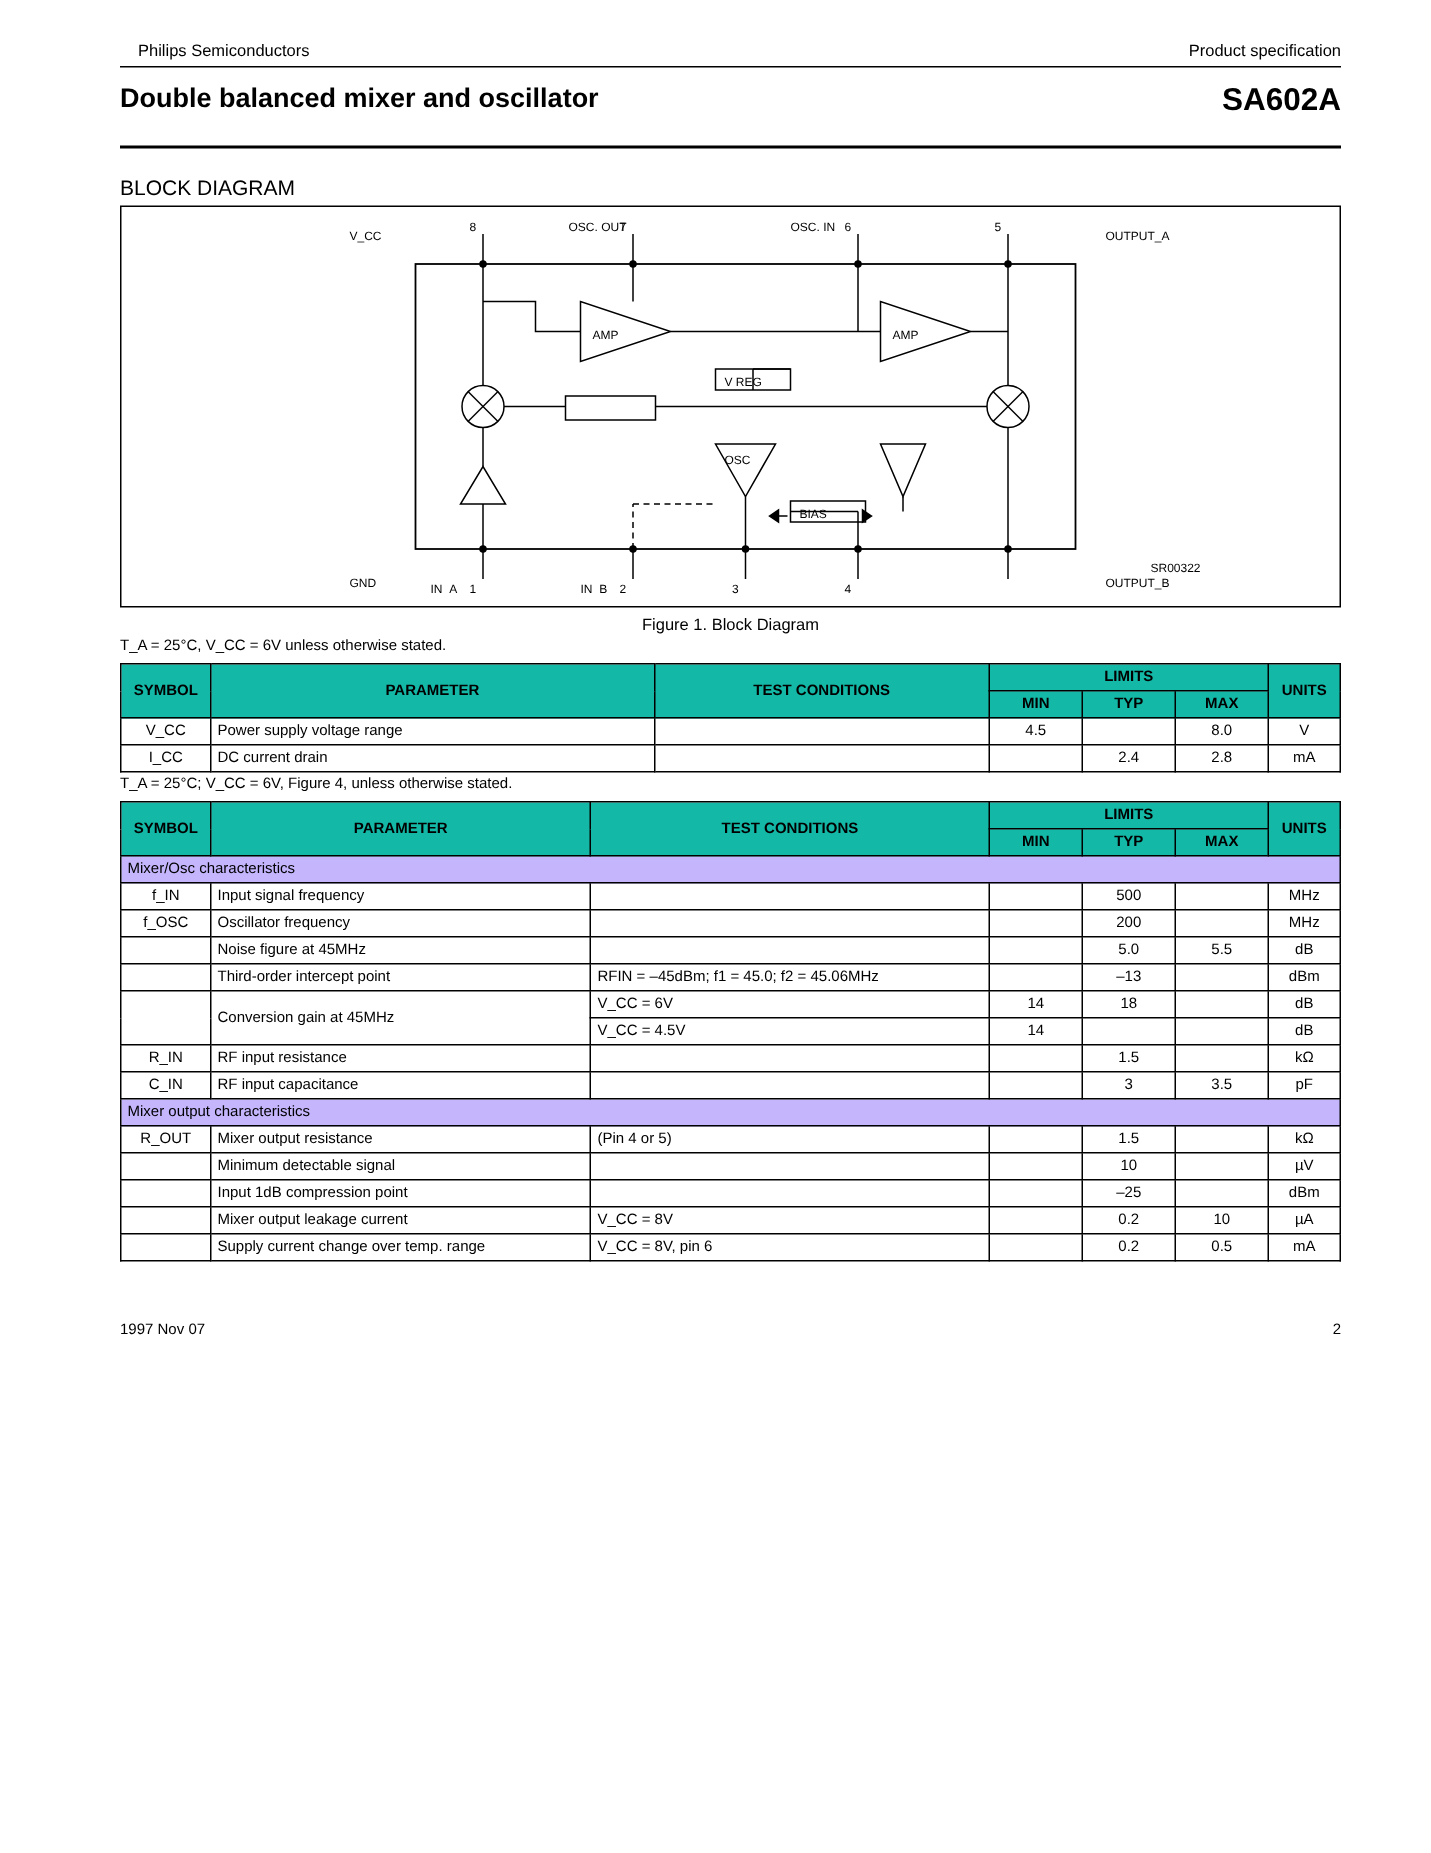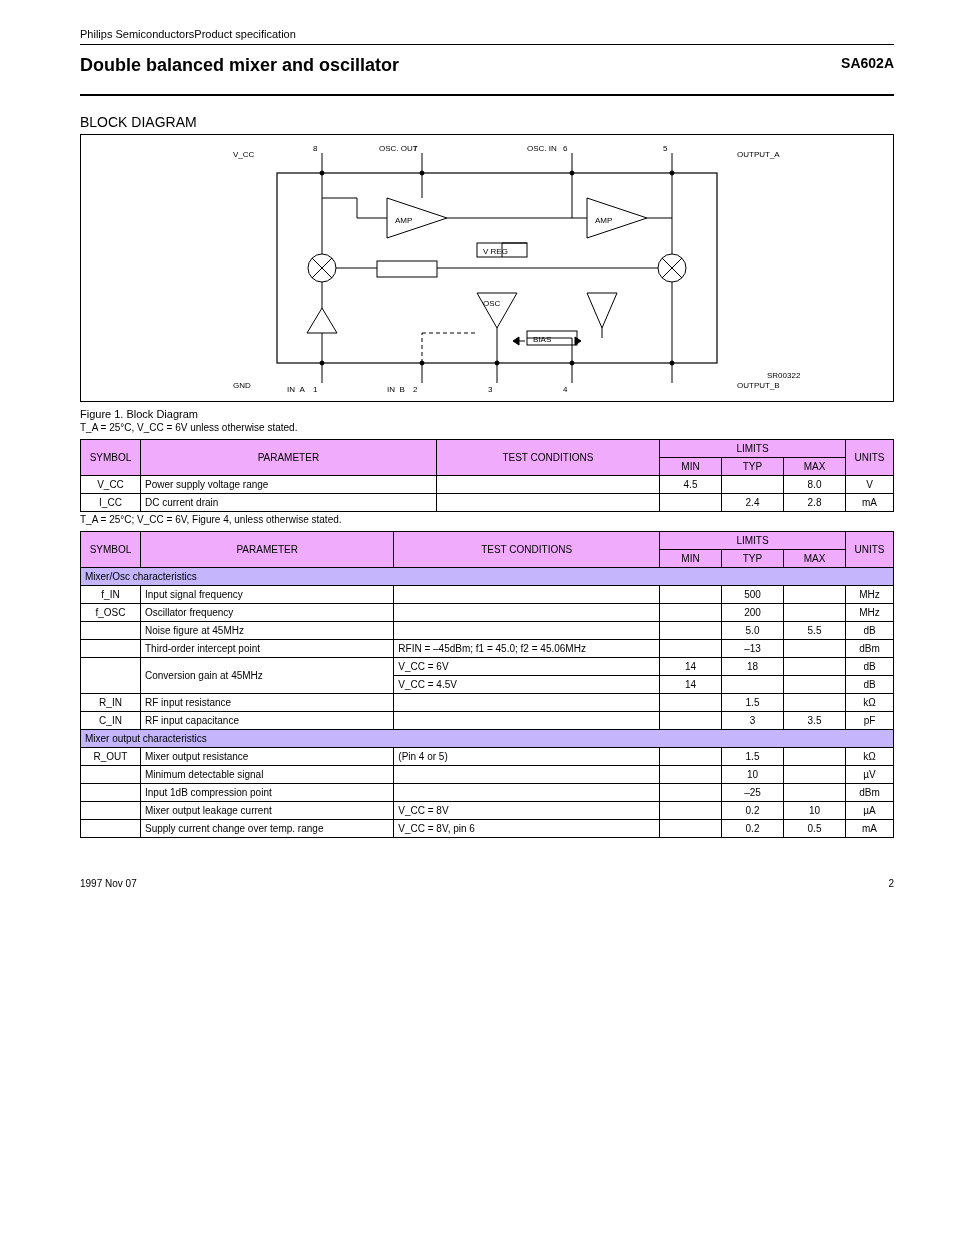--- a/index.html
+++ b/index.html
@@ -10,57 +10,58 @@
     font-size: 10px;
     color: #000;
     background: #fff;
     width: 954px;
   }
   .page {
     padding: 28px 60px 40px 80px;
   }
   .top-line {
     display: flex;
-    justify-content: flex-start;
+    justify-content: space-between;
     font-size: 11px;
     padding-bottom: 2px;
+    margin-left: 12px;
   }
   hr.thin { border: none; border-top: 1px solid #000; margin: 2px 0 6px 0; }
   hr.thick { border: none; border-top: 2px solid #000; margin: 4px 0 10px 0; }
   .doc-title {
     display: flex;
     justify-content: space-between;
     align-items: flex-start;
     margin-top: 10px;
   }
   .doc-title .left {
     font-size: 18px;
     font-weight: bold;
   }
   .doc-title .right {
-    font-size: 14px;
+    font-size: 21px;
     font-weight: bold;
   }
   .subtitle {
     font-size: 12px;
     font-weight: bold;
     margin-top: -2px;
     margin-bottom: 6px;
   }
   h3.section {
     font-size: 14px;
     font-weight: normal;
     margin: 18px 0 2px 0;
   }
   .section-sub {
     font-size: 10px;
     margin: 2px 0 6px 0;
   }
   .fig-caption {
-    text-align: left;
+    text-align: center;
     font-size: 11px;
     margin-top: 6px;
   }
   
   .diagram-wrap {
     border: 1.5px solid #000;
     padding: 8px 6px 8px 6px;
     margin-top: 4px;
     position: relative;
   }
@@ -74,23 +75,23 @@
     margin-top: 4px;
   }
   table.spec th, table.spec td {
     border: 1.2px solid #000;
     padding: 3px 4px;
     font-size: 10px;
     vertical-align: middle;
     text-align: left;
   }
   table.spec th {
-    font-weight: normal;
+    font-weight: bold;
     text-align: center;
-    background: #f0abfc;
+    background: #14b8a6;
   }
   table.spec td.center { text-align: center; }
   table.spec td.section-row, table.spec th.section-row {
     font-weight: normal;
     background: #c4b5fd;
   }
   .narrow { width: 62px; }
   .sym { width: 60px; }
   .unit { width: 48px; }
   .footer {

